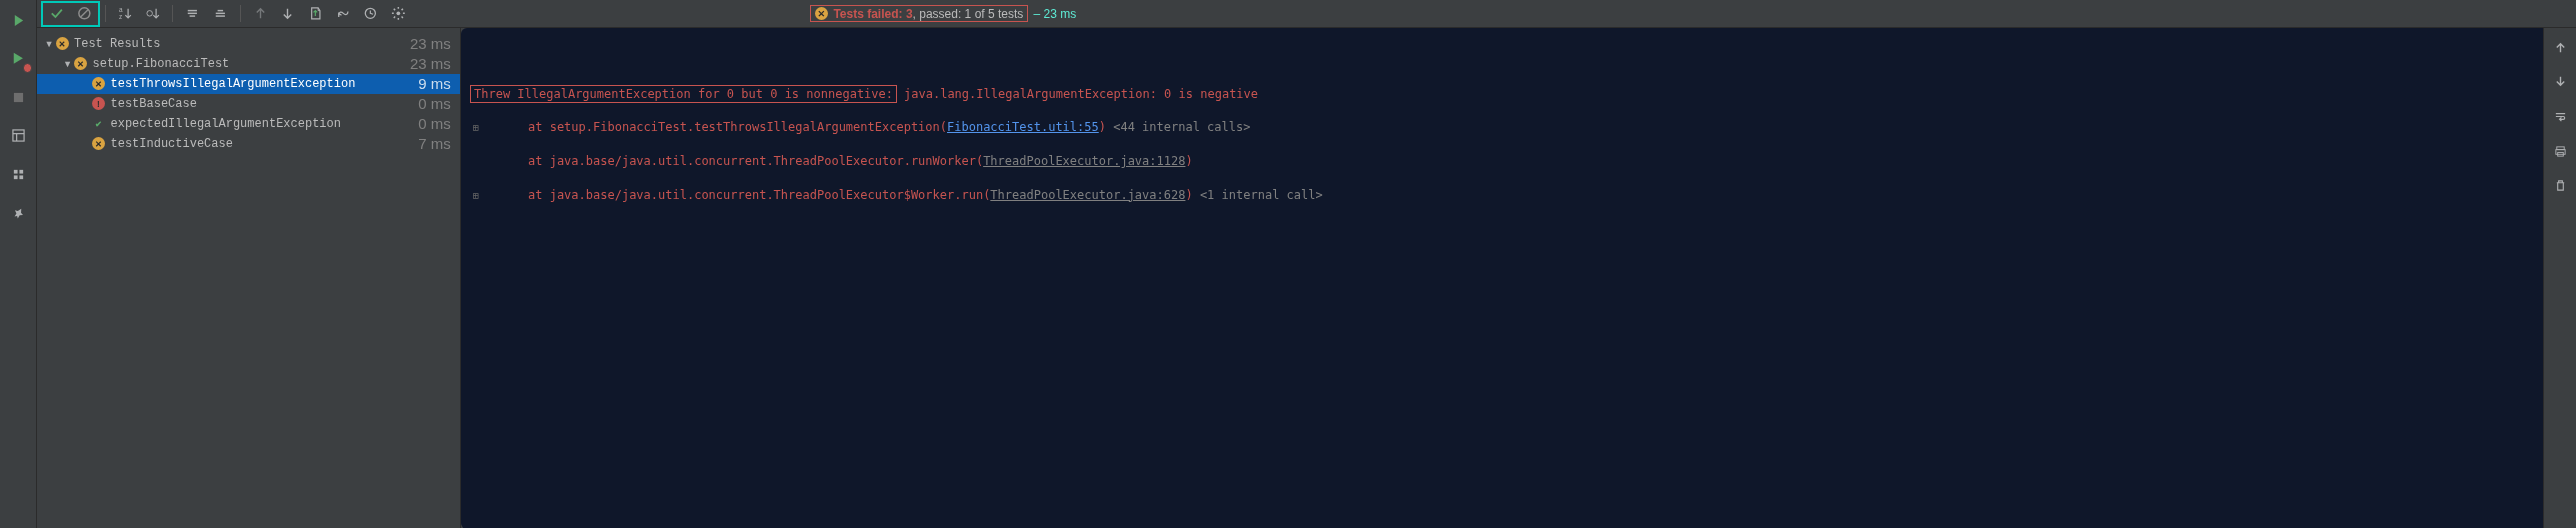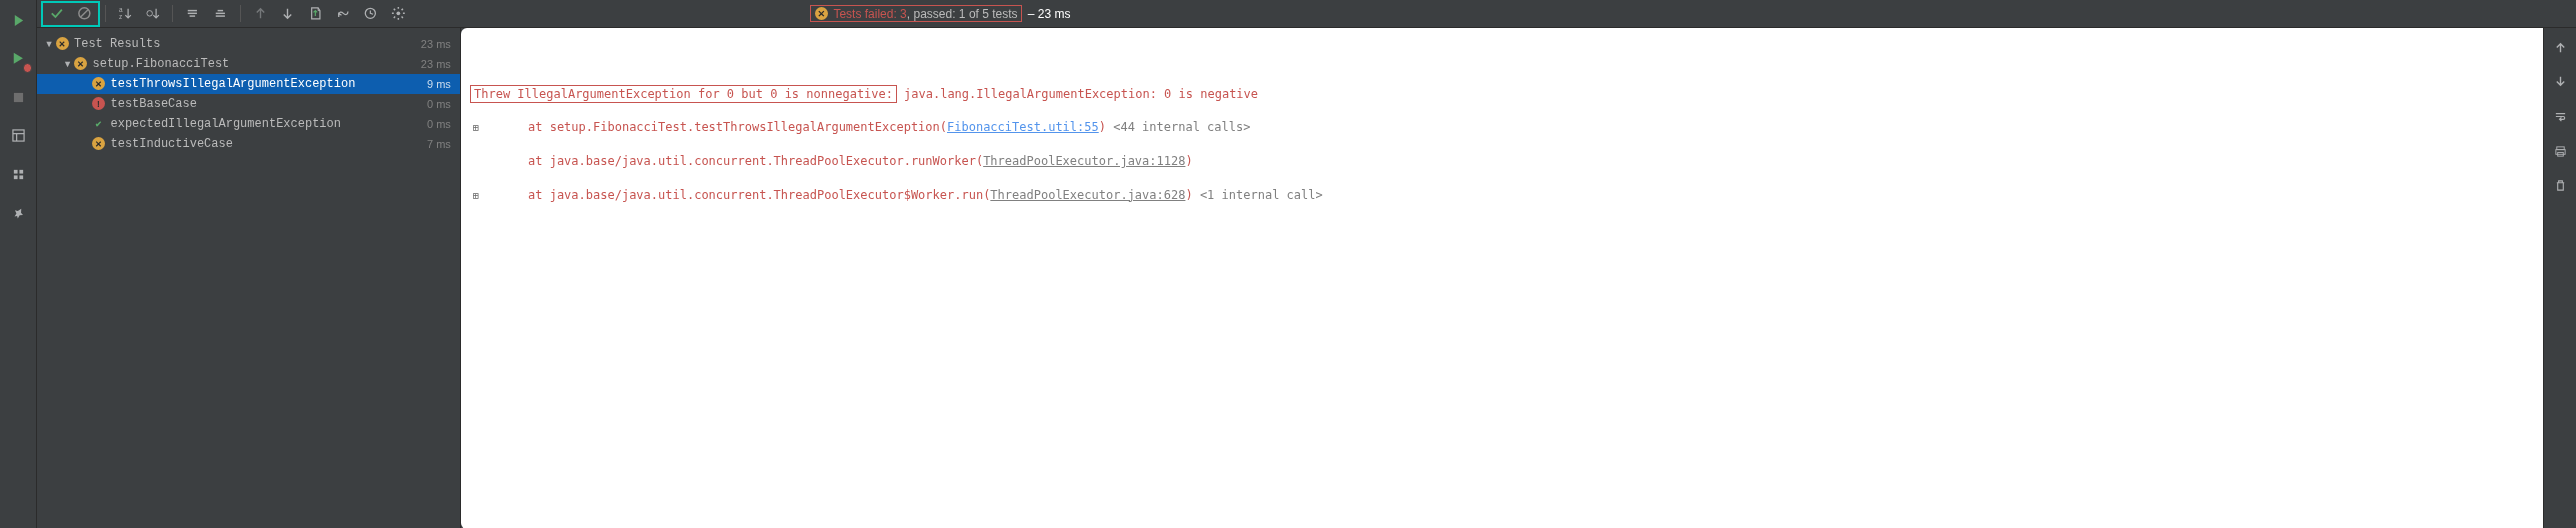--- a/index.html
+++ b/index.html
@@ -80,22 +80,22 @@
     gap: 5.5px;
     font-size: 12px;
   }
   .status-box {
     border: 1.8px solid #c75450;
     padding: 0.9px 3.7px;
     display: flex;
     align-items: center;
     gap: 5.5px;
   }
-  .fail-red { color: #c75450; font-weight: 400; }
-  .grey { color: #ffffff; }
+  .fail-red { color: #c75450; font-weight: 700; }
+  .grey { color: #5eead4; }
   .status-icon-circle {
     width: 13px; height: 13px;
     border-radius: 50%;
     background: #d9a341;
     display: flex; align-items: center; justify-content: center;
     color: #2b2b2b;
     font-size: 9.2px;
     font-weight: bold;
   }
   
@@ -135,28 +135,28 @@
     border-radius: 50%;
     display: flex; align-items: center; justify-content: center;
     font-size: 8.3px;
     font-weight: bold;
     margin-right: 5.5px;
   }
   .ico-warn { background: #d9a341; color: #2b2b2b; }
   .ico-pass { background: transparent; color: #59a869; font-size: 12px; }
   .ico-err  { background: #c75450; color: #2b2b2b; }
   .tree-row .label { flex: 1; font-family: Liberation Mono, monospace; }
-  .tree-row .time { color: #808080; font-size: 11px; }
+  .tree-row .time { color: #808080; font-size: 15px; }
   .tree-row.selected .time { color: #cde; }
   
   
   .console-wrap {
     flex: 1;
     display: flex;
-    background: #ffffff;
+    background: #0f172a;
     border-radius: 6px;
   }
   .console {
     flex: 1;
     padding: 7.4px 9.2px;
     font-size: 12px;
     line-height: 1.4;
     white-space: pre;
     overflow: hidden;
   }

